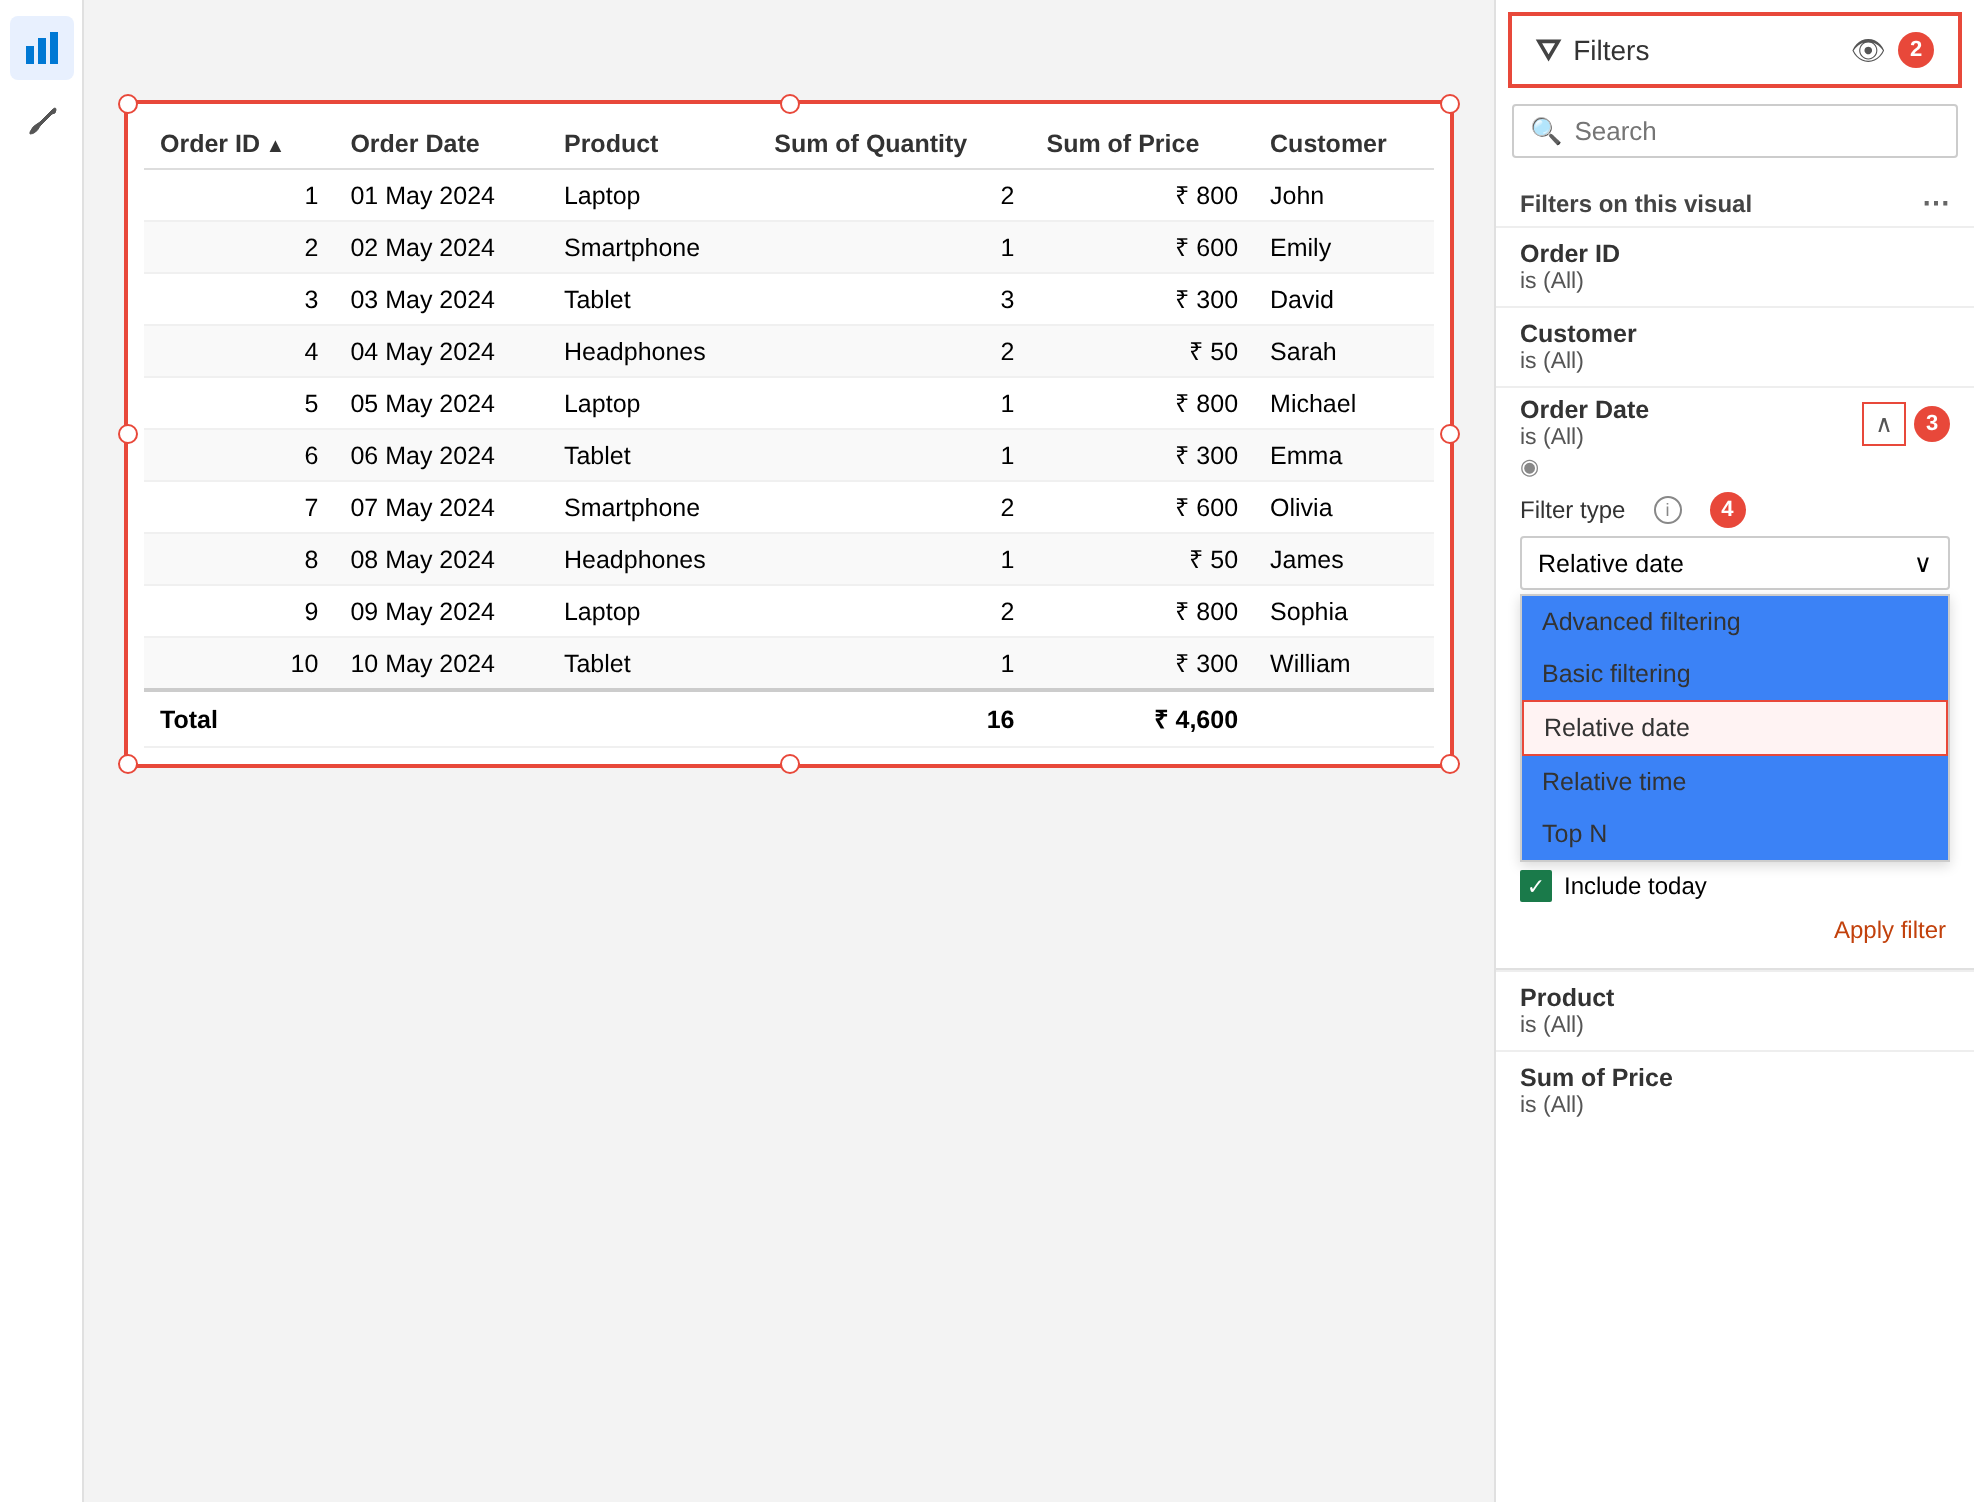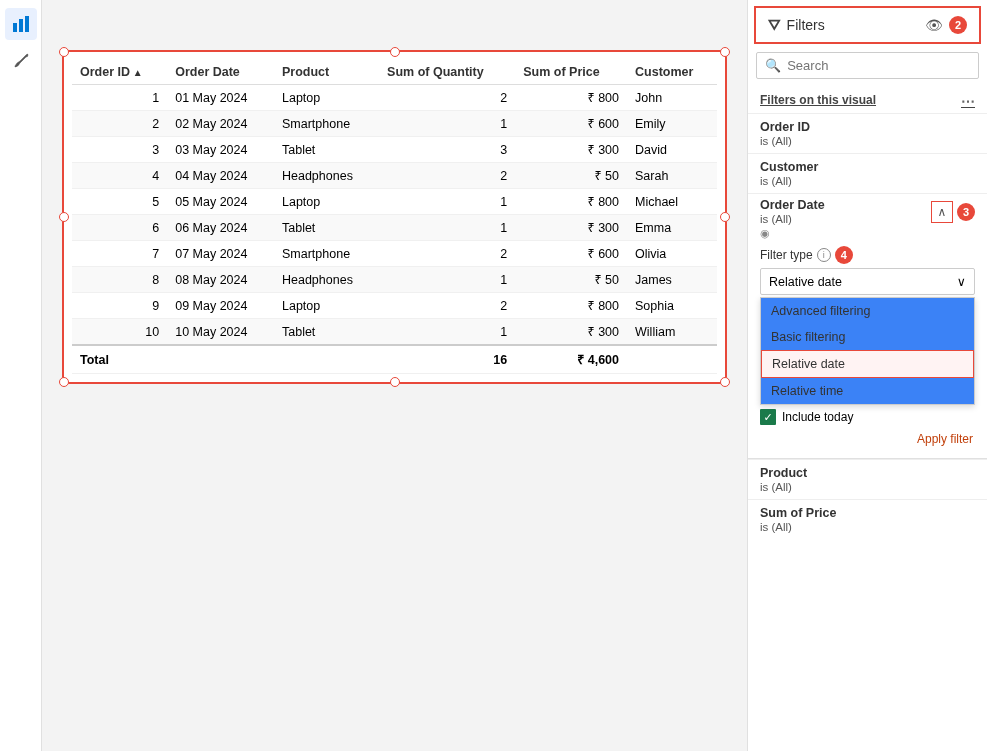--- a/index.html
+++ b/index.html
@@ -159,27 +159,26 @@
       border: none;
       outline: none;
       width: 100%;
       font-size: 13px;
       color: #333;
     }
 
     
     .filters-section-label {
       display: flex;
-      align-items: flex-start;
+      align-items: flex-end;
       justify-content: space-between;
       padding: 6px 12px 4px 12px;
       font-size: 12px;
       font-weight: 600;
       color: #444;
-      text-decoration: underline;
     }
 
     
     .filter-item {
       padding: 6px 12px;
       border-top: 1px solid #eee;
     }
     .filter-item-title {
       font-weight: 600;
       font-size: 12.5px;
@@ -235,21 +234,21 @@
       font-weight: bold;
       display: flex;
       align-items: center;
       justify-content: center;
     }
 
     
     .filter-type-row {
       display: flex;
       align-items: center;
-      gap: 4px;
+      gap: 14px;
       margin-top: 6px;
       margin-bottom: 4px;
       font-size: 12px;
       color: #333;
     }
     .info-circle {
       width: 14px;
       height: 14px;
       border-radius: 50%;
       border: 1px solid #888;
@@ -540,20 +539,21 @@
     <div class="dropdown-select">
       <span>Relative date</span>
       <span>∨</span>
     </div>
 
     <div class="dropdown-menu">
       <div class="dropdown-option">Advanced filtering</div>
       <div class="dropdown-option">Basic filtering</div>
       <div class="dropdown-option selected">Relative date</div>
       <div class="dropdown-option">Relative time</div>
+      <div class="dropdown-option">Top N</div>
     </div>
 
     <div class="include-today-row">
       <div class="checkbox-green">✓</div>
       <span>Include today</span>
     </div>
 
     <div class="apply-filter-row">
       <button class="apply-filter-btn">Apply filter</button>
     </div>

